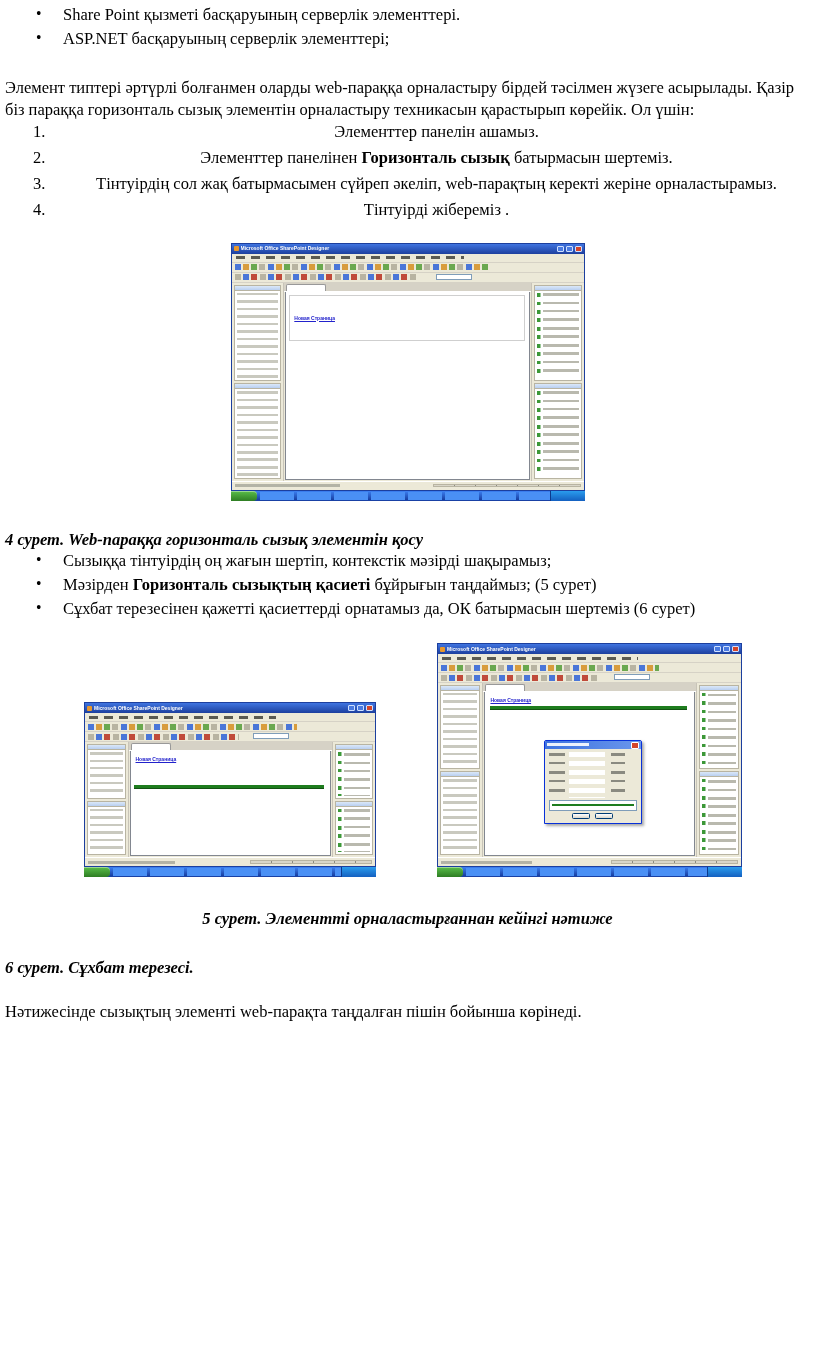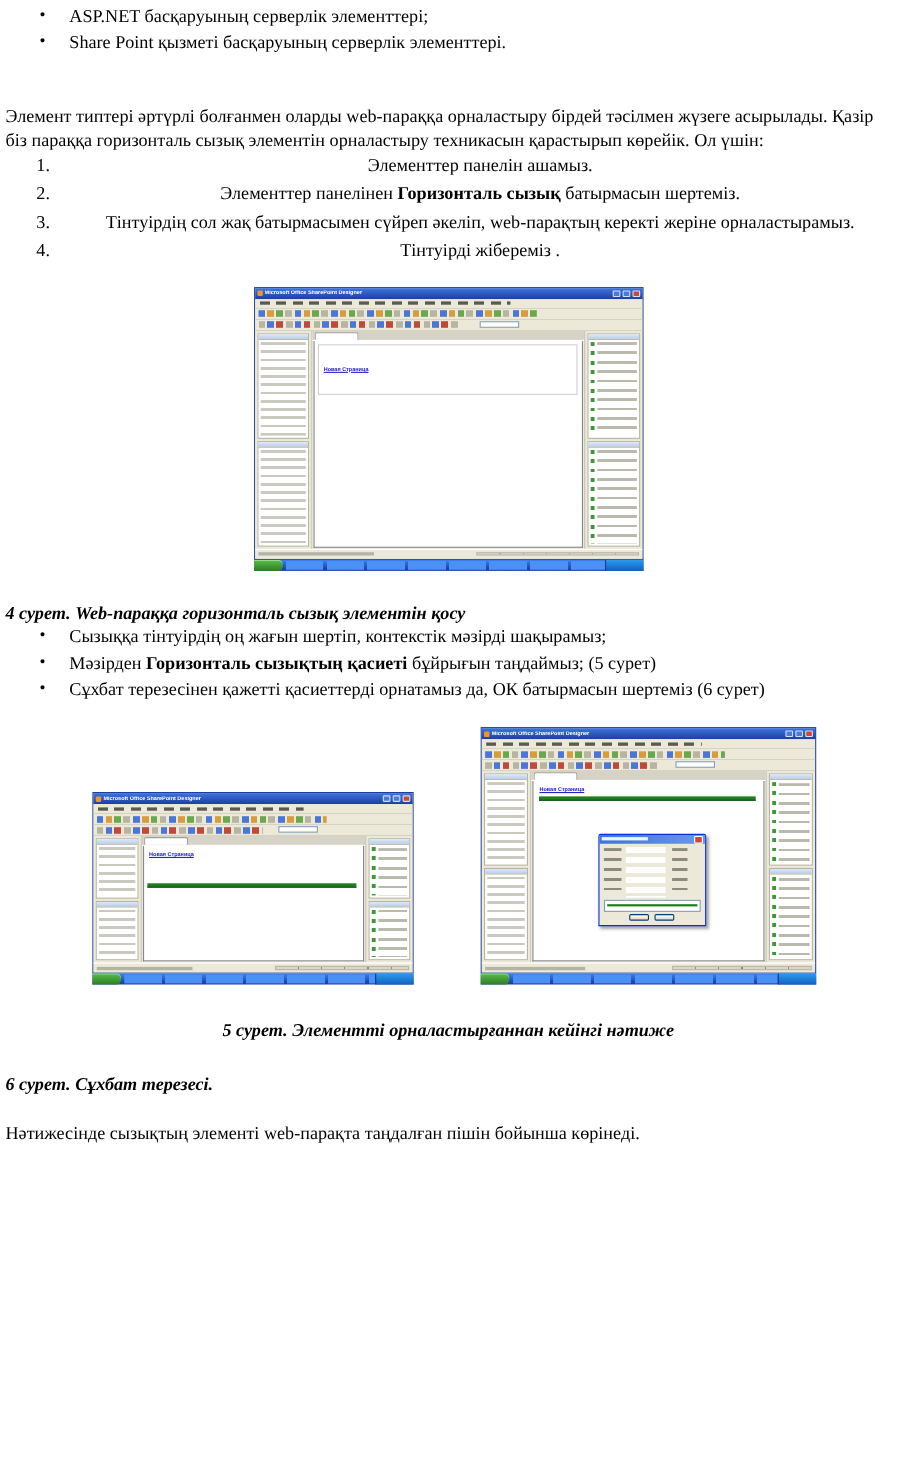--- a/index.html
+++ b/index.html
@@ -11,21 +11,21 @@
   .page{padding:4px 6px 0 5px;}
   p{margin:0;}
 
   
   ul.dots{list-style:none;margin:0;padding:0 0 0 58px;}
   ul.dots li{position:relative;margin-bottom:2px;}
   ul.dots li::before{content:"\2022";position:absolute;left:-27px;top:0;font-size:0.95em;}
   ol.steps{list-style:none;counter-reset:n;margin:0;padding:0 0 0 58px;text-align:center;}
   ol.steps li{position:relative;counter-increment:n;margin-bottom:4px;}
   ol.steps li::before{content:counter(n) ".";position:absolute;left:-30px;top:0;}
-  .para1{margin-top:45px;}
+  .para1{margin-top:27px;}
   .steps-wrap{margin-top:30px;}
   .para2{margin-top:24px;}
   .figwrap4{margin-top:22px;display:flex;justify-content:center;}
   .caption{font-weight:bold;font-style:italic;}
   .caption4{margin-top:28px;}
   .para3{margin-top:76px;}
   .bullets2{margin-top:28px;}
   .figrow{margin-top:23px;display:flex;align-items:flex-end;}
   .caption5{margin-top:31px;text-align:center;}
   .caption6{margin-top:27px;text-align:left;}
@@ -99,22 +99,22 @@
   .dlg-preview::before{content:"";position:absolute;left:2px;right:2px;top:3px;height:2px;background:var(--c-hline,#1e7d1e);}
   .dlg-btns{height:7px;flex:none;display:flex;justify-content:center;gap:5px;}
   .dlg-btns::before,.dlg-btns::after{content:"";width:18px;height:6px;background:linear-gradient(#ffffff,#dcd8cc);border:1px solid #003c74;border-radius:1.5px;box-sizing:border-box;}
 </style>
 </head>
 <body>
 
 <div class="page">
 
   <ul class="dots top">
+    <li><span>Share Point қызметі басқаруының серверлік элементтері.</span></li>
     <li><span>ASP.NET басқаруының серверлік элементтері;</span></li>
-    <li><span>Share Point қызметі басқаруының серверлік элементтері.</span></li>
   </ul>
 
   <p class="para1">Элемент типтері әртүрлі болғанмен оларды web-параққа орналастыру бірдей тәсілмен жүзеге асырылады. Қазір біз параққа горизонталь сызық элементін орналастыру техникасын қарастырып көрейік. Ол үшін:</p>
 
   <ol class="steps steps-wrap">
     <li><span>Элементтер панелін ашамыз.</span><b></b><span></span></li>
     <li><span>Элементтер панелінен </span><b>Горизонталь сызық</b><span> батырмасын шертеміз.</span></li>
     <li><span>Тінтуірдің сол жақ батырмасымен сүйреп әкеліп, web-парақтың керекті жеріне орналастырамыз.</span><b></b><span></span></li>
     <li><span>Тінтуірді жібереміз .</span><b></b><span></span></li>
   </ol>

